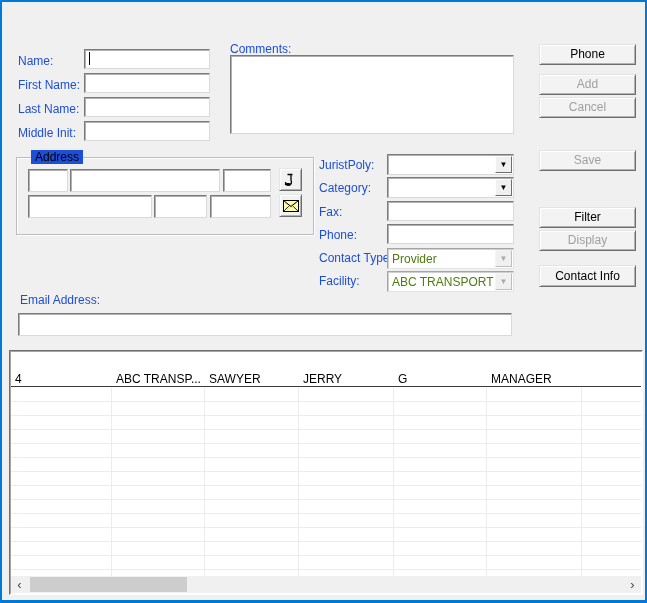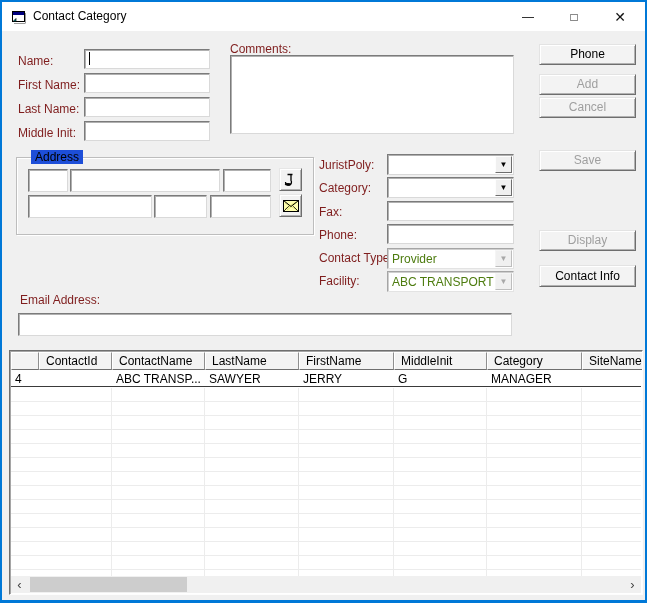--- a/index.html
+++ b/index.html
@@ -11,21 +11,21 @@
   }
   .abs{position:absolute;}
   
   .titlebar{position:absolute;left:0;top:0;right:0;height:29px;background:#fff;}
   .title-text{position:absolute;left:31px;top:7px;font-size:12px;color:#000;white-space:nowrap;}
   .cap-btn{position:absolute;top:0;width:46px;height:29px;display:flex;align-items:center;justify-content:center;color:#111;}
   .cap-btn.min{left:503px;font-size:12px;}
   .cap-btn.max{left:549px;font-size:12px;}
   .cap-btn.close{left:595px;font-size:14px;}
   
-  .lbl{position:absolute;font-size:12px;color:#7f1d1d;white-space:nowrap;}
+  .lbl{position:absolute;font-size:12px;color:#1d4ed8;white-space:nowrap;}
   .tb{
     position:absolute;background:#fff;border:1px solid;
     border-color:#7b7b7b #d9d9d9 #d9d9d9 #7b7b7b;
     box-shadow:inset 1px 1px 0 #b0b0b0;
     font-size:12px;padding:2px 4px;color:#000;outline:none;
   }
   .caret{position:absolute;width:1px;height:13px;background:#000;}
   .gb{
     position:absolute;border:1px solid #bdbdbd;
     box-shadow:inset 1px 1px 0 #fff,1px 1px 0 #fff;
@@ -88,39 +88,20 @@
   .hscroll{position:absolute;left:1px;right:1px;bottom:1px;height:17px;background:#f0f0f0;display:flex;align-items:center;}
   .sb-arrow{flex:0 0 17px;height:17px;display:flex;align-items:center;justify-content:center;font-size:13px;color:#444;}
   .sb-track{position:relative;flex:1 1 auto;height:17px;}
   .sb-thumb{position:absolute;left:2px;top:1px;width:157px;height:15px;background:#cdcdcd;}
 </style>
 </head>
 <body>
 
 <div class="window">
 
-  <div class="titlebar">
-    <svg class="abs" style="left:9px;top:8px" width="16" height="14" viewBox="0 0 16 14">
-      <rect x="1.5" y="1.5" width="12" height="10" fill="#ffffff" stroke="#000"></rect>
-      <rect x="2" y="2" width="11" height="3" fill="#000080"></rect>
-      <path d="M2 11.5 L5 8.5 L5 11.5 Z" fill="#008080" stroke="#000" stroke-width="0.7"></path>
-      <line x1="14.5" y1="3" x2="14.5" y2="13" stroke="#9a9a9a"></line>
-      <line x1="3" y1="13.5" x2="14.5" y2="13.5" stroke="#9a9a9a"></line>
-    </svg>
-    <span class="title-text">Contact Category</span>
-    <div class="cap-btn min">
-      <span>—</span>
-    </div>
-    <div class="cap-btn max">
-      <span>□</span>
-    </div>
-    <div class="cap-btn close">
-      <span>✕</span>
-    </div>
-  </div>
 
   <span class="lbl" style="left:16px;top:52px">Name:</span>
   <span class="lbl" style="left:16px;top:76px">First Name:</span>
   <span class="lbl" style="left:16px;top:100px">Last Name:</span>
   <span class="lbl" style="left:16px;top:124px">Middle Init:</span>
 
   <input class="tb" style="left: 82px; top: 47px; width: 126px; height: 20px;" value="">
   <div class="caret" style="left:87px;top:50px"></div>
   <input class="tb" style="left: 82px; top: 71px; width: 126px; height: 20px;" value="">
   <input class="tb" style="left: 82px; top: 95px; width: 126px; height: 20px;" value="">
@@ -180,34 +161,25 @@
     <span class="drop">▼</span>
   </div>
 
   <span class="lbl" style="left:18px;top:291px">Email Address:</span>
   <input class="tb" style="left: 16px; top: 311px; width: 494px; height: 23px;" value="">
 
   <button class="btn" style="top:42px">Phone</button>
   <button class="btn disabled" style="top:72px">Add</button>
   <button class="btn disabled" style="top:95px">Cancel</button>
   <button class="btn disabled" style="top:148px">Save</button>
+  <button class="btn" style="top:205px">Filter</button>
   <button class="btn disabled" style="top:228px">Display</button>
   <button class="btn" style="top:263px;height:22px">Contact Info</button>
 
   <div class="grid">
-    <div class="grid-header">
-      <div class="gh-cell" style="width:28px"></div>
-      <div class="gh-cell" style="width:73px">ContactId</div>
-      <div class="gh-cell" style="width:93px">ContactName</div>
-      <div class="gh-cell" style="width:94px">LastName</div>
-      <div class="gh-cell" style="width:95px">FirstName</div>
-      <div class="gh-cell" style="width:93px">MiddleInit</div>
-      <div class="gh-cell" style="width:95px">Category</div>
-      <div class="gh-cell" style="width:70px">SiteName</div>
-    </div>
     <div class="grid-row">
       <div class="gr-cell" style="width:101px">4</div>
       <div class="gr-cell" style="width:93px">ABC TRANSP...</div>
       <div class="gr-cell" style="width:94px">SAWYER</div>
       <div class="gr-cell" style="width:95px">JERRY</div>
       <div class="gr-cell" style="width:93px">G</div>
       <div class="gr-cell" style="width:95px">MANAGER</div>
       <div class="gr-cell" style="width:70px"></div>
     </div>
     <div class="grid-empty">

